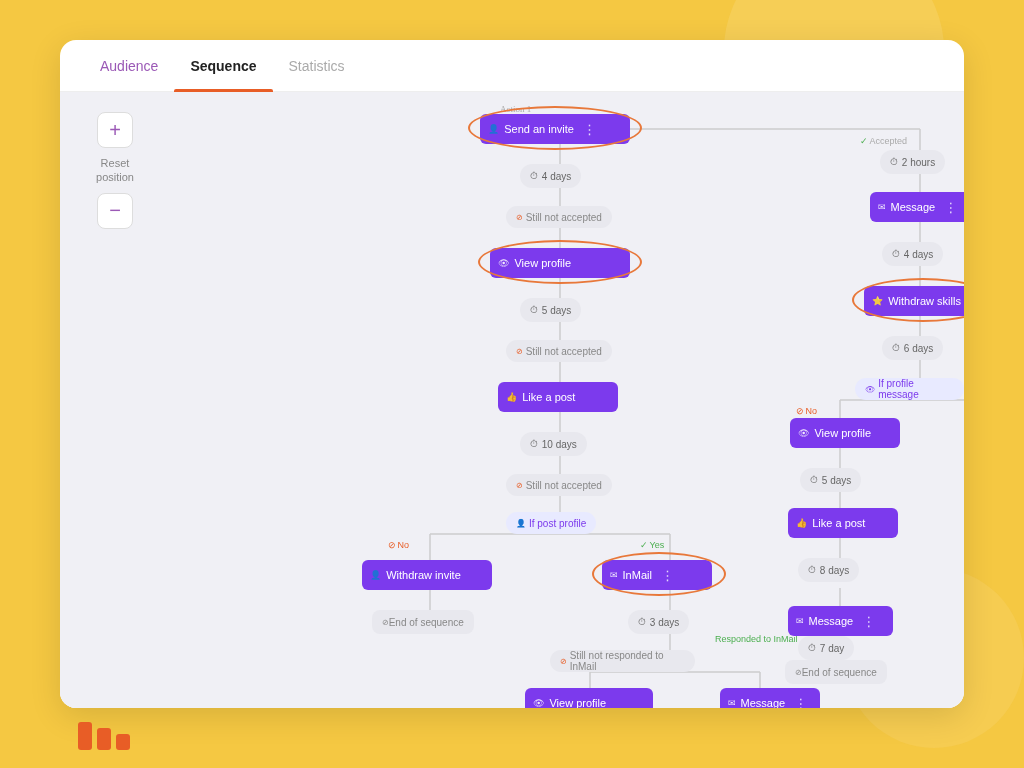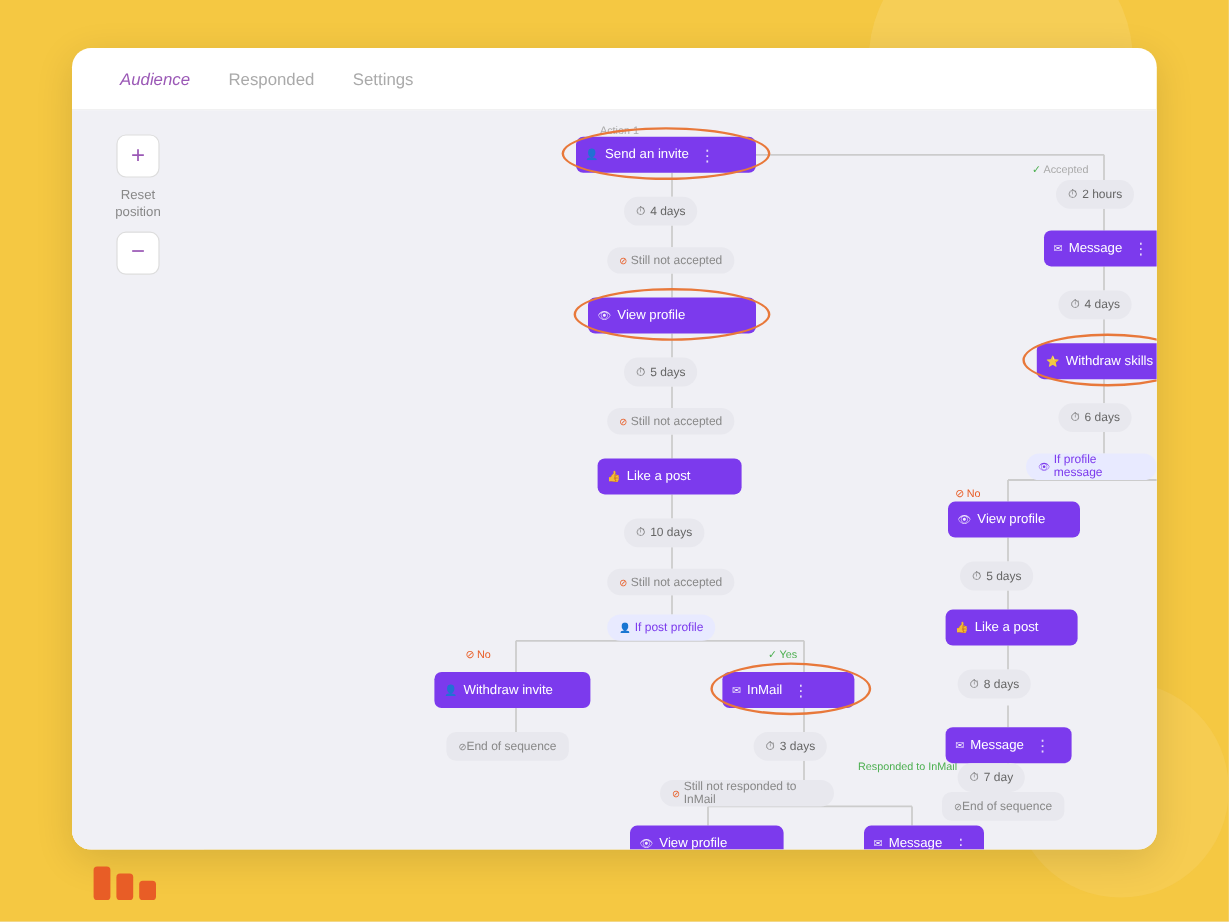--- a/index.html
+++ b/index.html
@@ -77,21 +77,20 @@
       position: absolute;
       bottom: 0;
       left: 0;
       right: 0;
       height: 3px;
       background: #e85d26;
       border-radius: 2px 2px 0 0;
     }
     .tab.purple-text {
       color: #9b59b6;
-      font-style: italic;
     }
 
     
     .content {
       display: flex;
       flex: 1;
       overflow: hidden;
       background: #f0f0f5;
     }
 
@@ -245,25 +244,25 @@
 
 <div class="bg-circle-top"></div>
 <div class="bg-circle-bottom"></div>
 
 <div class="main-card">
 
   <div class="tabs">
     <div class="tab purple-text">
       <span>Audience</span>
     </div>
-    <div class="tab">
-      <span>Responded</span>
+    <div class="tab active">
+      <span>Sequence</span>
     </div>
     <div class="tab">
-      <span>Settings</span>
+      <span>Statistics</span>
     </div>
   </div>
 
   <div class="content">
 
     <div class="sidebar">
       <div class="zoom-btn">+</div>
       <div class="reset-label">Reset<br>position</div>
       <div class="zoom-btn">−</div>
     </div>
@@ -333,21 +332,21 @@
         <line x1="670" y1="356" x2="670" y2="376" stroke="#ccc" stroke-width="1.5"></line>
         <line x1="670" y1="400" x2="670" y2="416" stroke="#ccc" stroke-width="1.5"></line>
         <line x1="670" y1="446" x2="670" y2="466" stroke="#ccc" stroke-width="1.5"></line>
         <line x1="670" y1="496" x2="670" y2="514" stroke="#ccc" stroke-width="1.5"></line>
         <line x1="670" y1="544" x2="670" y2="562" stroke="#ccc" stroke-width="1.5"></line>
 
         <line x1="840" y1="356" x2="840" y2="376" stroke="#ccc" stroke-width="1.5"></line>
         <line x1="840" y1="400" x2="840" y2="416" stroke="#ccc" stroke-width="1.5"></line>
       </svg>
 
-      <div class="small-label" style="top:12px; left:330px;">Action 1</div>
+      <div class="small-label" style="top:12px; left:330px;font-family:Liberation Serif, serif;">Action 1</div>
 
       <div class="action-node" style="top:22px; left:310px; width:150px;">
         <span class="action-icon">👤</span>
         <span>Send an invite</span>
         <span class="dots-menu">⋮</span>
       </div>
 
       <div class="highlight-circle" style="top:14px; left:298px; width:174px; height:44px;"></div>
 
       <div class="delay-node" style="top:72px; left:350px;">

